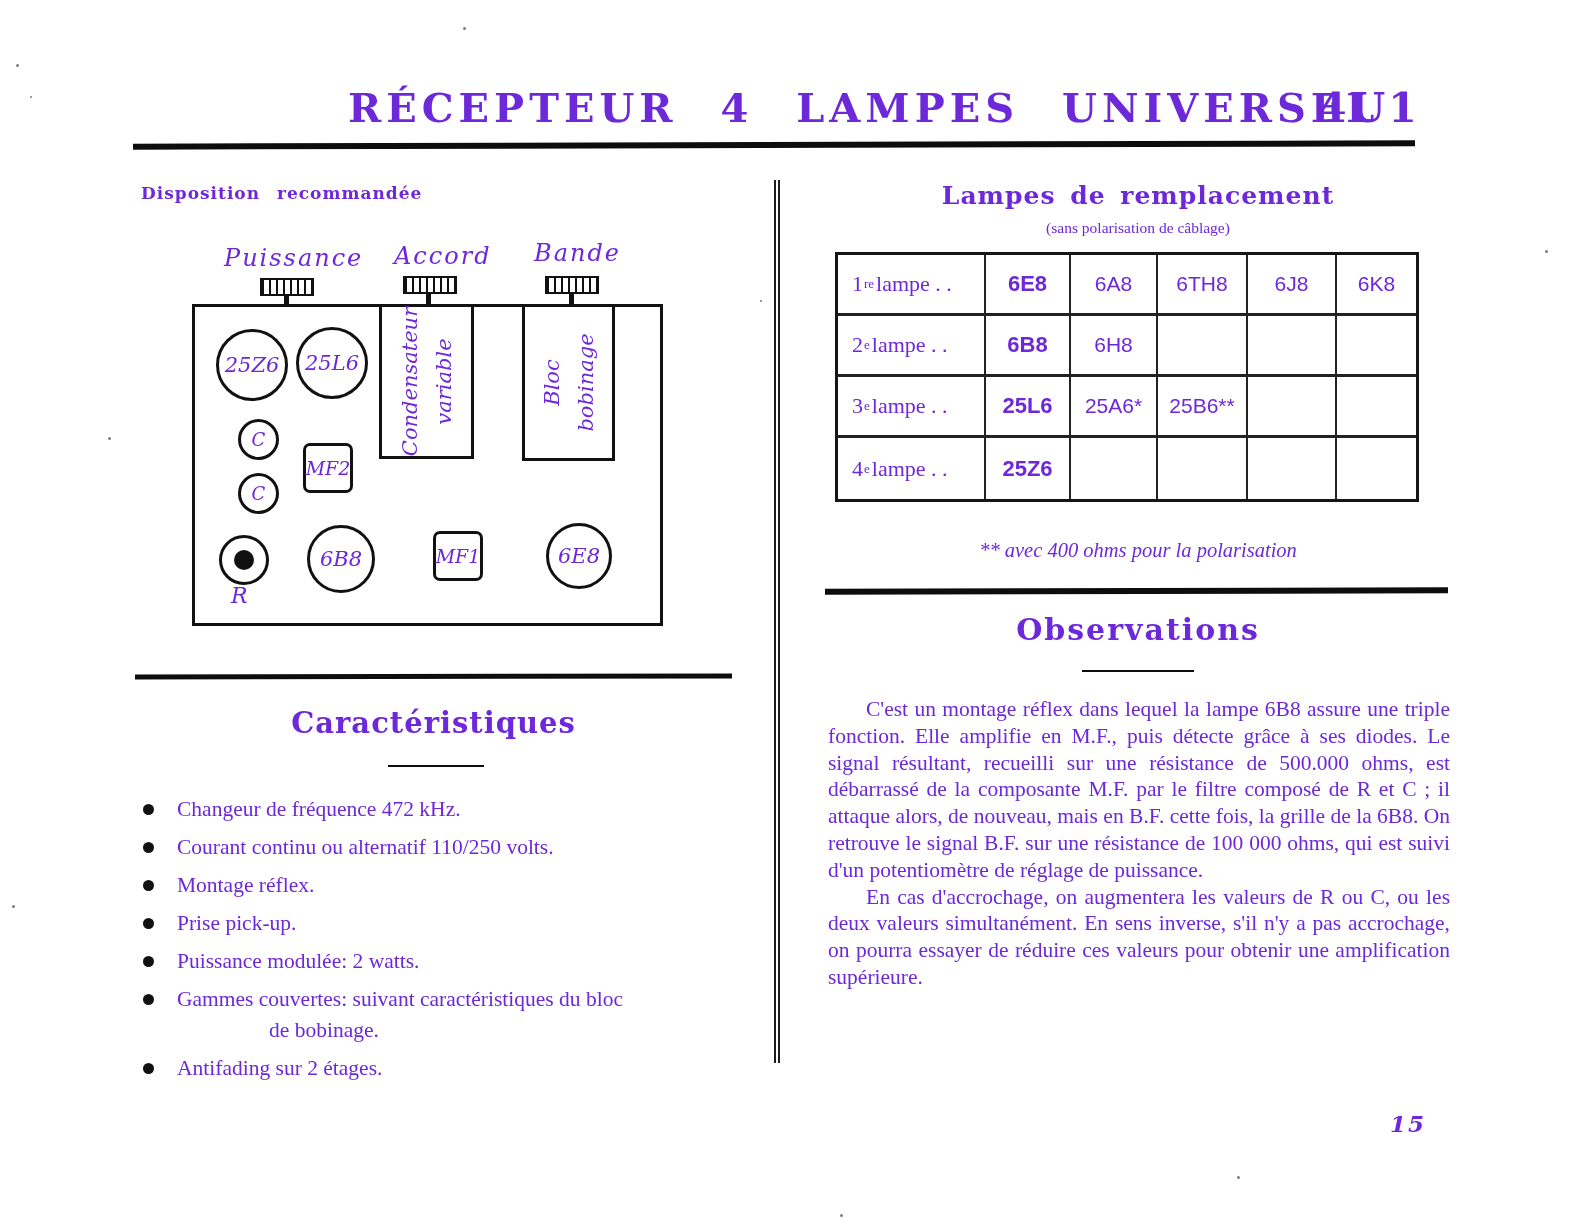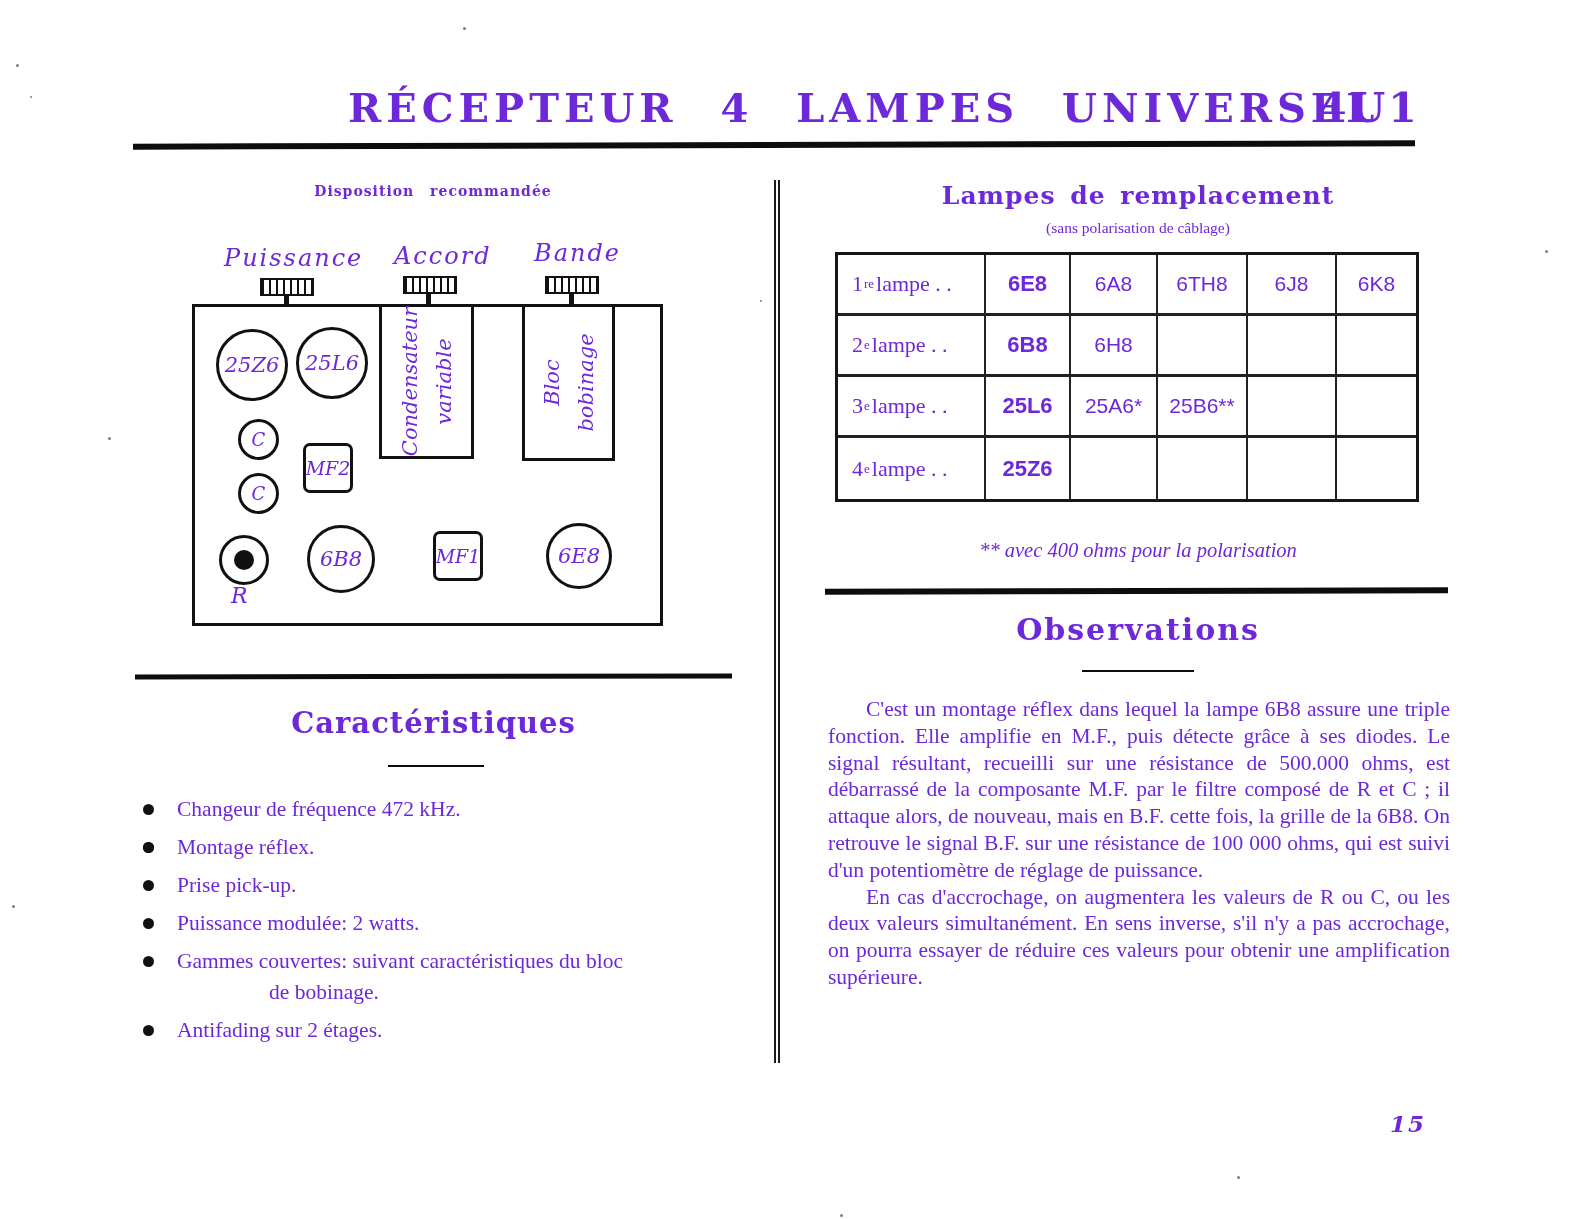--- a/index.html
+++ b/index.html
@@ -12,22 +12,22 @@
   .model{position:absolute;left:1318px;top:84px;font-family:"DejaVu Serif",serif;
          font-weight:bold;font-size:41px;letter-spacing:3px;}
   .rule{position:absolute;background:#0d0d0d;}
   .rule-header{left:133px;top:142px;width:1282px;height:6px;transform:rotate(-0.15deg);}
 
   
   .divider{position:absolute;left:774px;top:180px;width:2px;height:883px;
            border-left:2px solid #1c1c1c;border-right:2px solid #1c1c1c;background:#fff;}
 
   
-  .disp-heading{position:absolute;left:135px;top:183px;width:596px;text-align:center;
-         font-family:"DejaVu Serif",serif;font-weight:bold;font-size:14px;
+  .disp-heading{position:absolute;left:141px;top:183px;width:596px;text-align:left;
+         font-family:"DejaVu Serif",serif;font-weight:bold;font-size:17px;
          letter-spacing:1px;word-spacing:10px;}
   .knob-label{position:absolute;font-family:"DejaVu Serif",serif;font-style:italic;
          font-size:24px;letter-spacing:2px;white-space:nowrap;}
   .kl-1{left:224px;top:244px;} .kl-2{left:394px;top:242px;} .kl-3{left:534px;top:239px;}
   .knob{position:absolute;width:50px;height:14px;border:2px solid #111;
         background:repeating-linear-gradient(90deg,#111 0 2px,#fff 2px 7px);}
   .kn-1{left:260px;top:278px;} .kn-2{left:403px;top:276px;} .kn-3{left:545px;top:276px;}
   .knob-stem{position:absolute;width:5px;height:13px;background:#111;}
   .ks-1{left:284px;top:294px;} .ks-2{left:426px;top:292px;} .ks-3{left:569px;top:292px;}
 
@@ -156,21 +156,21 @@
     </div>
     <div class="tube t-6e8">6E8</div>
   </div>
 
   <div class="rule rule-left"></div>
   <div class="carac-heading">Caractéristiques</div>
   <div class="rule carac-underline"></div>
 
   <ul class="feature-list">
     <li><span class="bullet"></span><span>Changeur de fréquence 472 kHz.</span><div class="cont-line"></div></li>
-    <li><span class="bullet"></span><div class="cont-line"></div></li>
+    <li><span class="bullet"></span><span>Courant continu ou alternatif 110/250 volts.</span><div class="cont-line"></div></li>
     <li><span class="bullet"></span><span>Montage réflex.</span><div class="cont-line"></div></li>
     <li><span class="bullet"></span><span>Prise pick-up.</span><div class="cont-line"></div></li>
     <li><span class="bullet"></span><span>Puissance modulée: 2 watts.</span><div class="cont-line"></div></li>
     <li><span class="bullet"></span><span>Gammes couvertes: suivant caractéristiques du bloc</span><div class="cont-line">de bobinage.</div></li>
     <li><span class="bullet"></span><span>Antifading sur 2 étages.</span><div class="cont-line"></div></li>
   </ul>
 
   <div class="lamps-heading">Lampes de remplacement</div>
   <div class="lamps-sub">(sans polarisation de câblage)</div>
 

